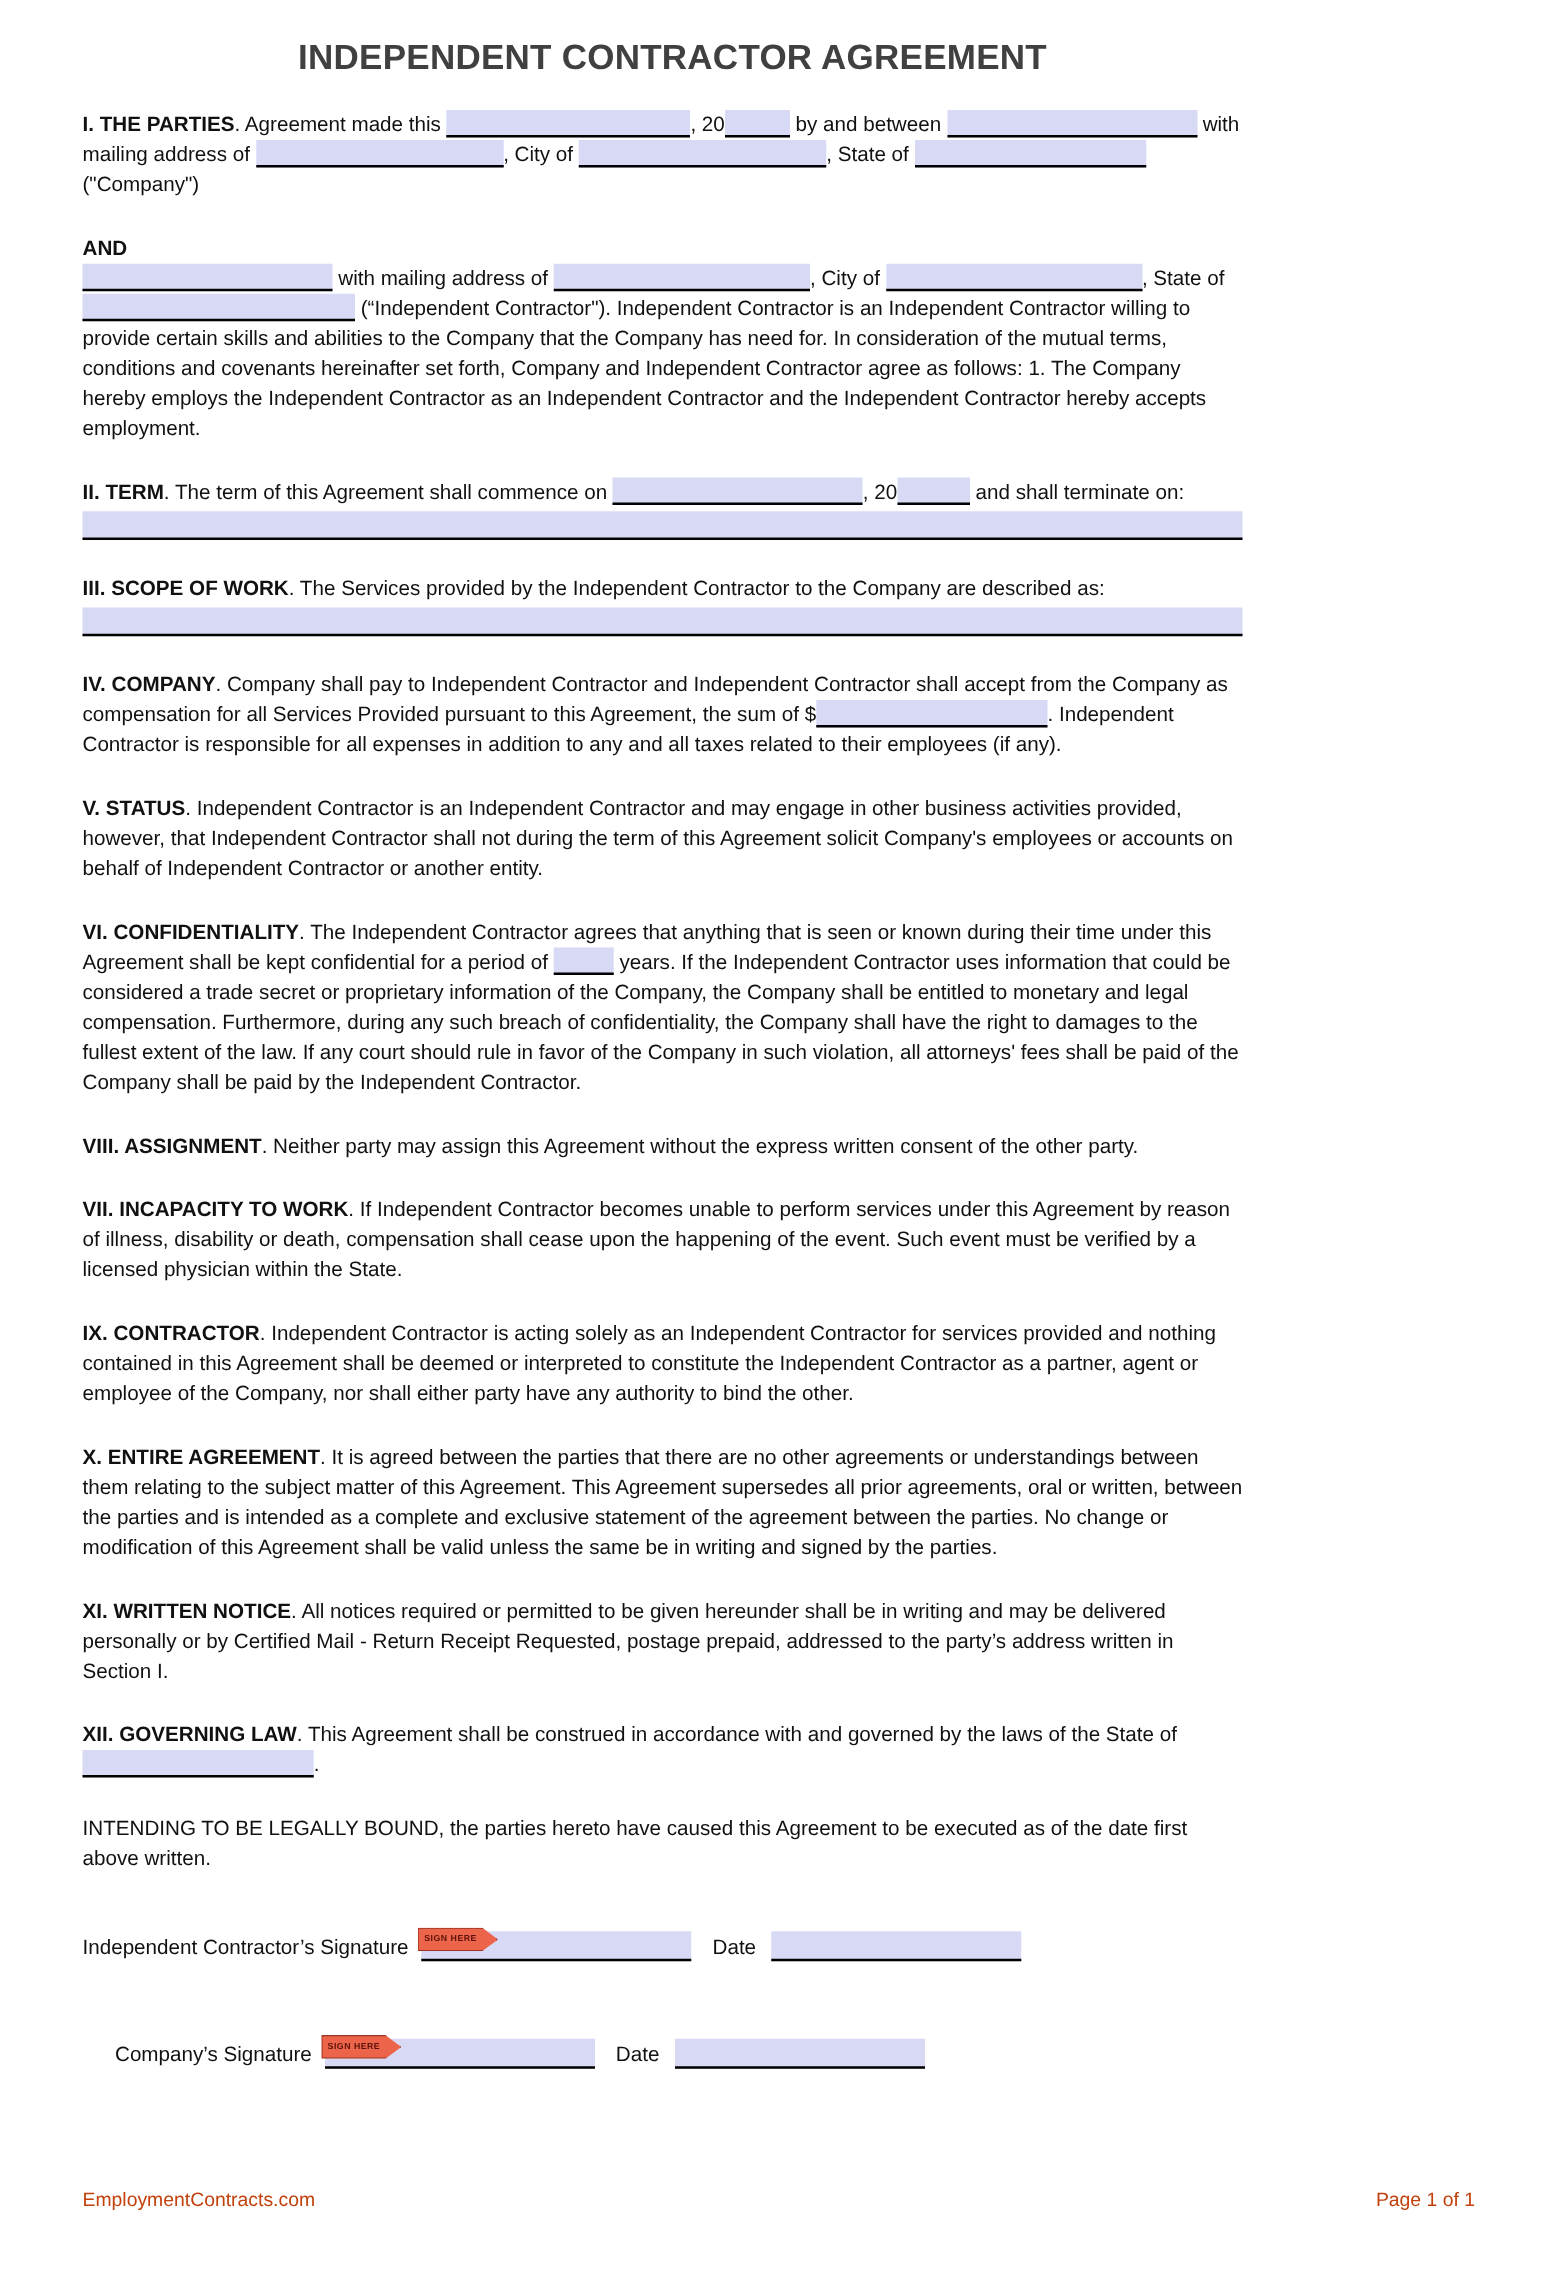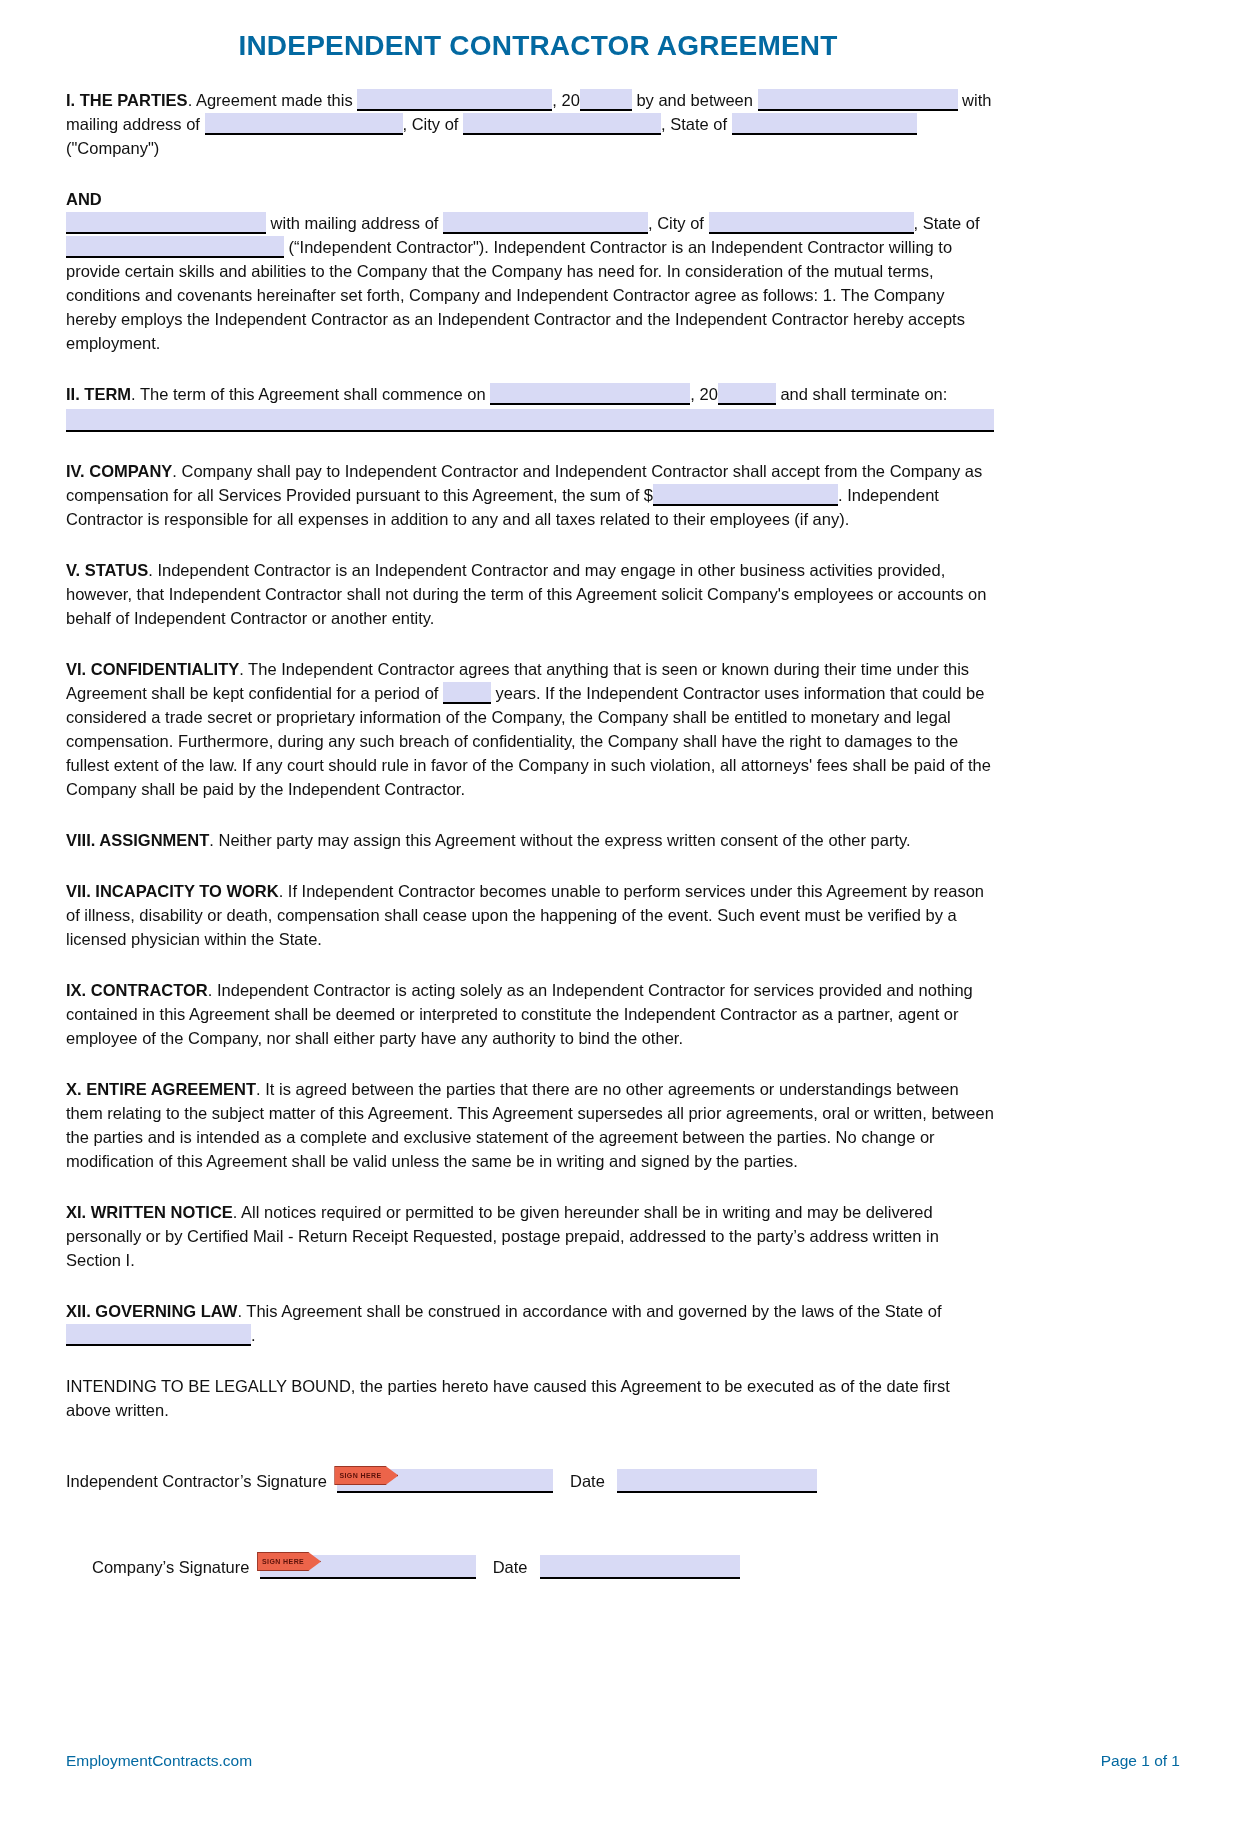--- a/index.html
+++ b/index.html
@@ -16,21 +16,21 @@
     font-family:"Liberation Sans", sans-serif;
     color:#111;
     overflow:hidden;
   }
   .content{
     position:absolute;left:66px;top:30px;width:944px;
   }
   .title{
     margin:0 0 26px 0;
     font-size:28px;font-weight:bold;letter-spacing:0.2px;
-    text-align:center;color:#0369a1;
+    text-align:center;color:#404040;
   }
   .para{
     margin:0 16px 27px 0;
     font-size:16.5px;line-height:24px;
   }
   .para .b{font-weight:bold;}
   .blank{
     display:inline-block;
     height:20px;
     background:var(--field-fill);
@@ -72,35 +72,36 @@
     clip-path:polygon(0 0,80% 0,100% 50%,80% 100%,0 100%);
     display:flex;align-items:center;
     box-shadow:inset 0 0 0 1px rgba(90,15,8,0.55);
   }
   .sign-tag-text{
     font-size:7px;font-weight:bold;color:var(--tag-text);
     letter-spacing:0.4px;padding-left:5px;
   }
   .footer{
     position:absolute;left:66px;right:64px;top:1752px;
-    font-size:15.5px;color:#0369a1;
+    font-size:15.5px;color:#c2410c;
     display:flex;justify-content:space-between;
   }
 </style>
 </head>
 <body>
 
 <div class="page">
   <div class="content">
     <h1 class="title">INDEPENDENT CONTRACTOR AGREEMENT</h1>
 
     <div id="doc-body">
         <p class="para"><span class="b">I. THE PARTIES</span><span>. Agreement made this </span><span class="blank" style="width: 195px;"></span><span>, 20</span><span class="blank" style="width: 52px;"></span><span> by and between </span><span class="blank" style="width: 200px;"></span><span> with mailing address of </span><span class="blank" style="width: 198px;"></span><span>, City of </span><span class="blank" style="width: 198px;"></span><span>, State of </span><span class="blank" style="width: 185px;"></span><span> ("Company")</span></p>
         <p class="para"><span class="b">AND</span><br><span class="blank" style="width: 200px;"></span><span> with mailing address of </span><span class="blank" style="width: 205px;"></span><span>, City of </span><span class="blank" style="width: 205px;"></span><span>, State of </span><span class="blank" style="width: 218px;"></span><span> (“Independent Contractor"). Independent Contractor is an Independent Contractor willing to provide certain skills and abilities to the Company that the Company has need for. In consideration of the mutual terms, conditions and covenants hereinafter set forth, Company and Independent Contractor agree as follows: 1. The Company hereby employs the Independent Contractor as an Independent Contractor and the Independent Contractor hereby accepts employment.</span></p>
         <p class="para"><span class="b">II. TERM</span><span>. The term of this Agreement shall commence on </span><span class="blank" style="width: 200px;"></span><span>, 20</span><span class="blank" style="width: 58px;"></span><span> and shall terminate on:</span><span class="blankline"></span></p>
+        <p class="para"><span class="b">III. SCOPE OF WORK</span><span>. The Services provided by the Independent Contractor to the Company are described as:</span><span class="blankline"></span></p>
         <p class="para"><span class="b">IV. COMPANY</span><span>. Company shall pay to Independent Contractor and Independent Contractor shall accept from the Company as compensation for all Services Provided pursuant to this Agreement, the sum of $</span><span class="blank" style="width: 185px;"></span><span>. Independent Contractor is responsible for all expenses in addition to any and all taxes related to their employees (if any).</span></p>
         <p class="para"><span class="b">V. STATUS</span><span>. Independent Contractor is an Independent Contractor and may engage in other business activities provided, however, that Independent Contractor shall not during the term of this Agreement solicit Company's employees or accounts on behalf of Independent Contractor or another entity.</span></p>
         <p class="para"><span class="b">VI. CONFIDENTIALITY</span><span>. The Independent Contractor agrees that anything that is seen or known during their time under this Agreement shall be kept confidential for a period of </span><span class="blank" style="width: 48px;"></span><span> years. If the Independent Contractor uses information that could be considered a trade secret or proprietary information of the Company, the Company shall be entitled to monetary and legal compensation. Furthermore, during any such breach of confidentiality, the Company shall have the right to damages to the fullest extent of the law. If any court should rule in favor of the Company in such violation, all attorneys' fees shall be paid of the Company shall be paid by the Independent Contractor.</span></p>
         <p class="para"><span class="b">VIII. ASSIGNMENT</span><span>. Neither party may assign this Agreement without the express written consent of the other party.</span></p>
         <p class="para"><span class="b">VII. INCAPACITY TO WORK</span><span>. If Independent Contractor becomes unable to perform services under this Agreement by reason of illness, disability or death, compensation shall cease upon the happening of the event. Such event must be verified by a licensed physician within the State.</span></p>
         <p class="para"><span class="b">IX. CONTRACTOR</span><span>. Independent Contractor is acting solely as an Independent Contractor for services provided and nothing contained in this Agreement shall be deemed or interpreted to constitute the Independent Contractor as a partner, agent or employee of the Company, nor shall either party have any authority to bind the other.</span></p>
         <p class="para"><span class="b">X. ENTIRE AGREEMENT</span><span>. It is agreed between the parties that there are no other agreements or understandings between them relating to the subject matter of this Agreement. This Agreement supersedes all prior agreements, oral or written, between the parties and is intended as a complete and exclusive statement of the agreement between the parties. No change or modification of this Agreement shall be valid unless the same be in writing and signed by the parties.</span></p>
         <p class="para"><span class="b">XI. WRITTEN NOTICE</span><span>. All notices required or permitted to be given hereunder shall be in writing and may be delivered personally or by Certified Mail - Return Receipt Requested, postage prepaid, addressed to the party’s address written in Section I.</span></p>
         <p class="para"><span class="b">XII. GOVERNING LAW</span><span>. This Agreement shall be construed in accordance with and governed by the laws of the State of </span><span class="blank" style="width: 185px;"></span><span>.</span></p>
         <p class="para"><span>INTENDING TO BE LEGALLY BOUND, the parties hereto have caused this Agreement to be executed as of the date first above written.</span></p>

